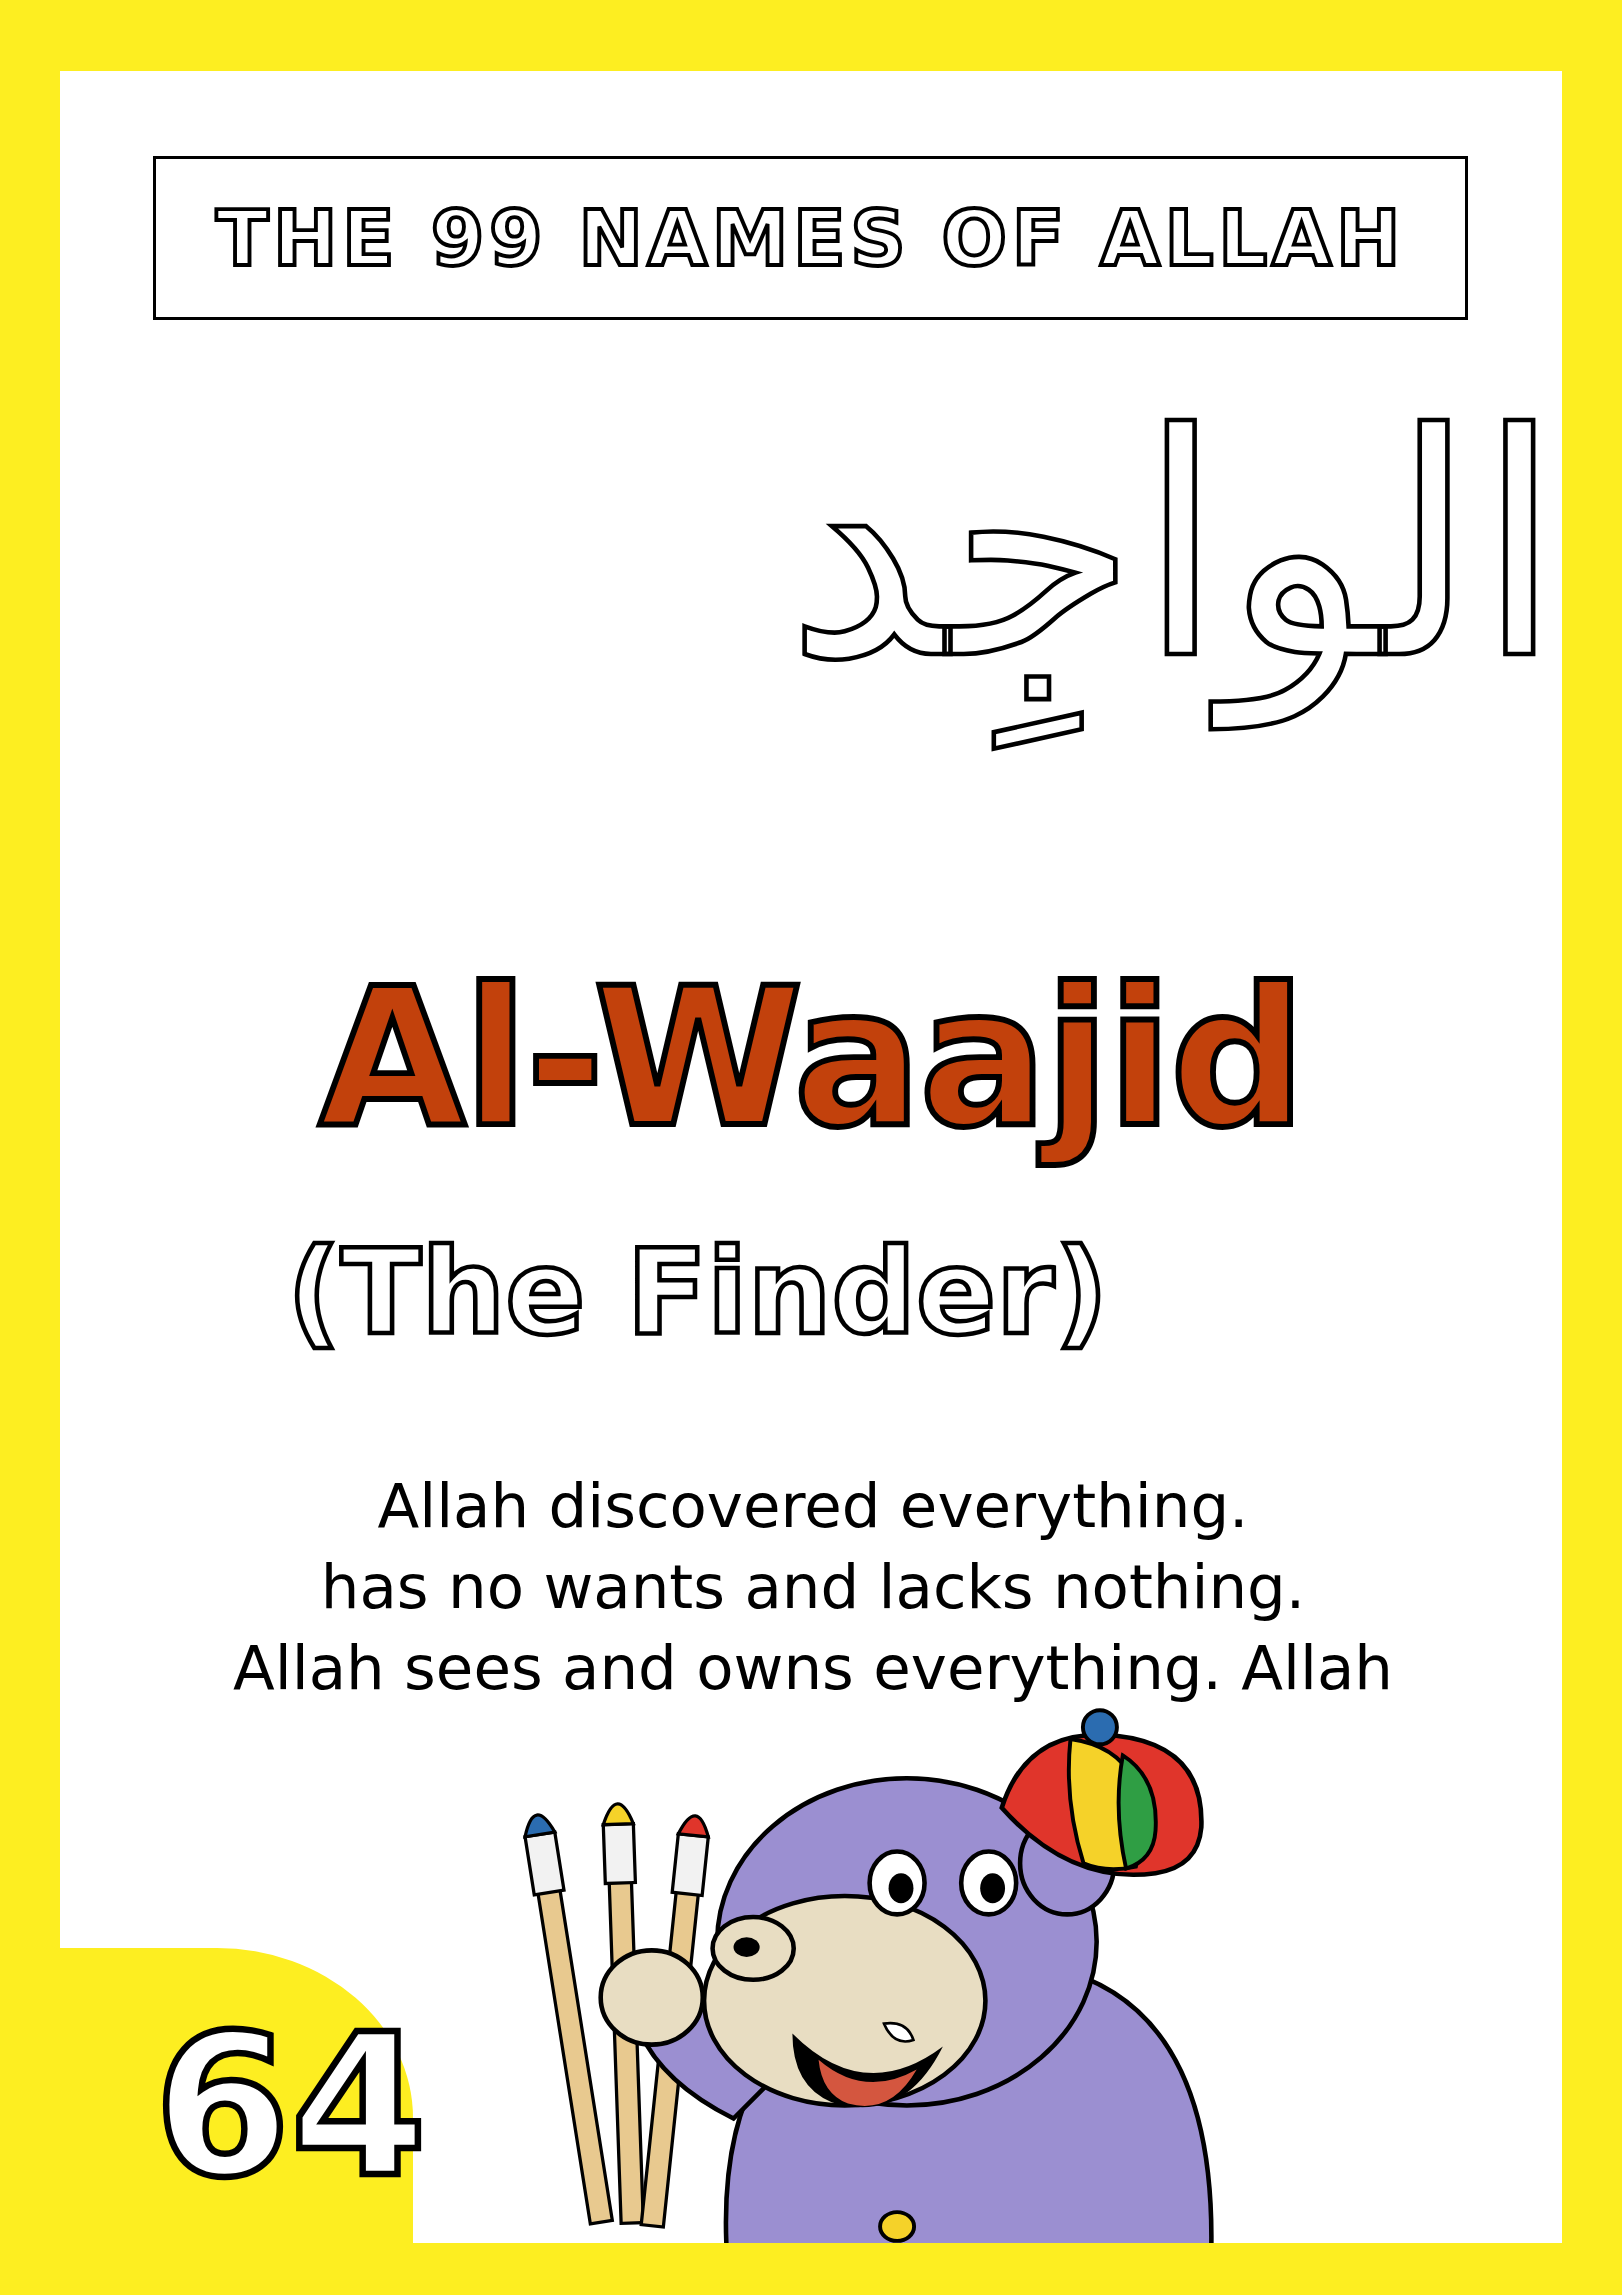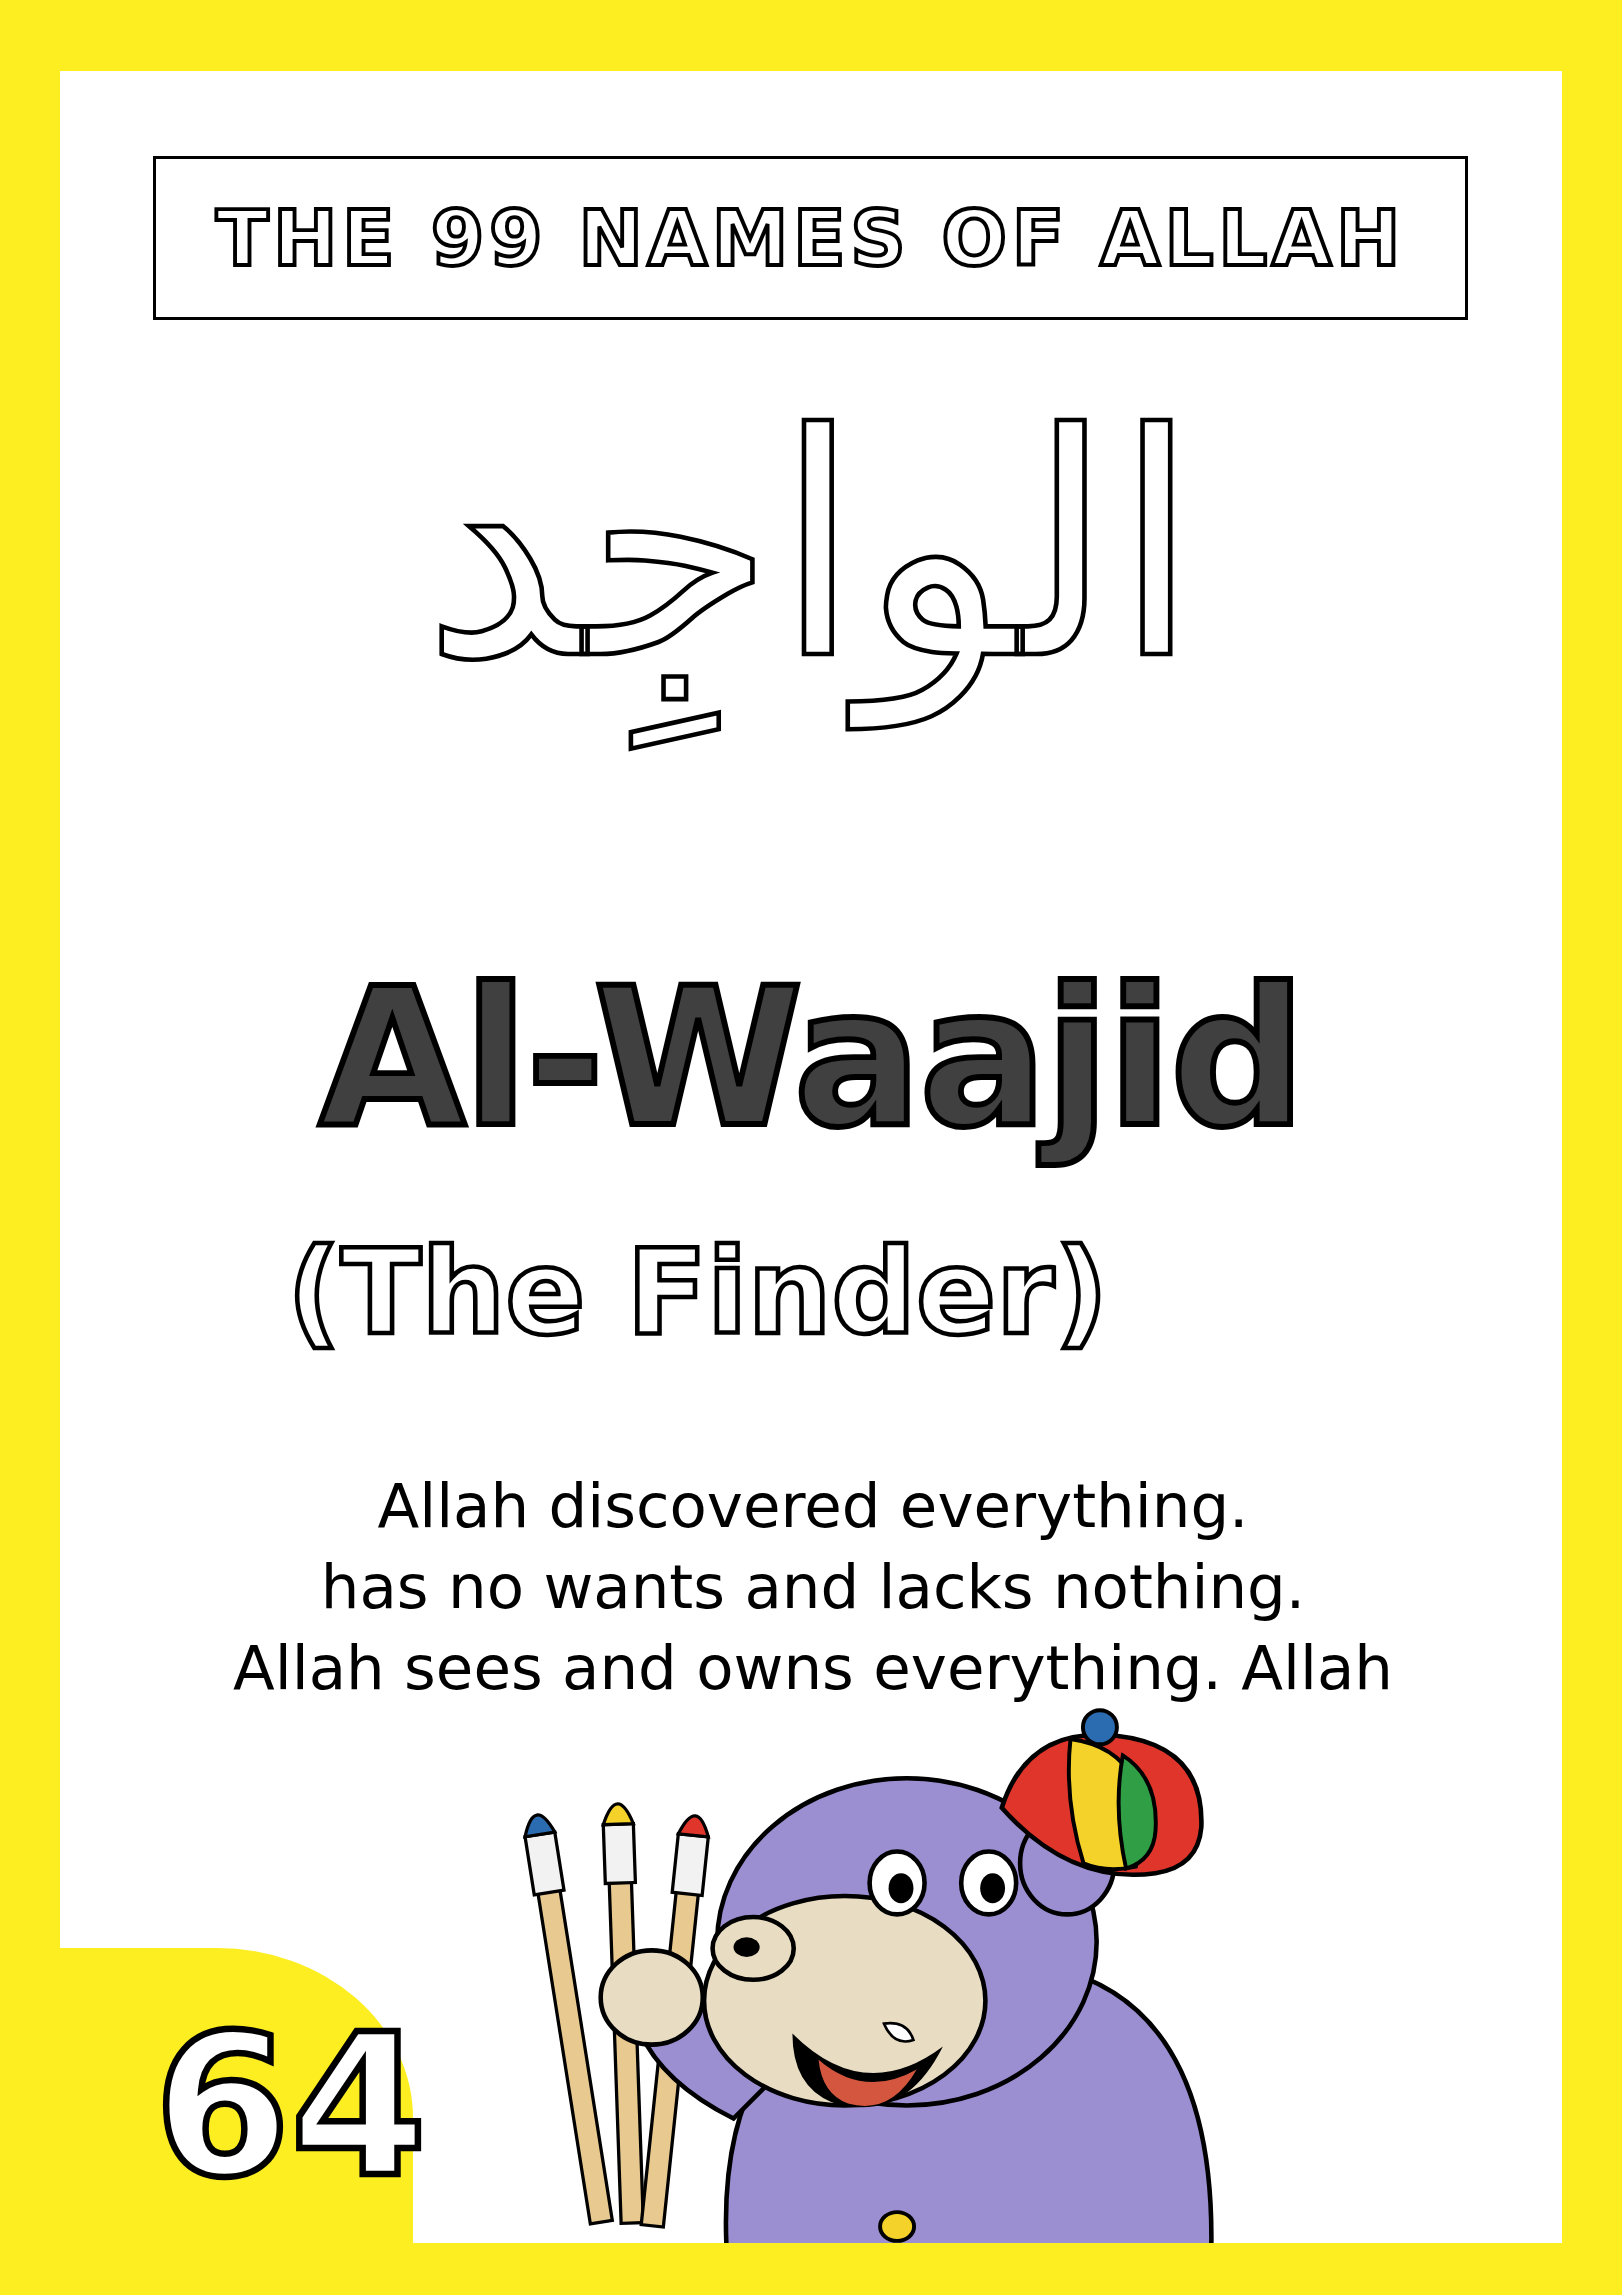--- a/index.html
+++ b/index.html
@@ -71,41 +71,41 @@
     text-align: center;
     white-space: nowrap;
   }
 
   
   .arabic {
     position: absolute;
     left: 0;
     top: 308px;
     width: 1502px;
-    text-align: center;
+    text-align: right;
     font-family: "DejaVu Sans", sans-serif;
     font-size: 308px;
     line-height: 1.1;
     direction: rtl;
     color: #ffffff;
     -webkit-text-stroke: 4.6px #000;
   }
 
   
   .translit {
     position: absolute;
     left: 0;
     top: 877px;
     width: 1502px;
     text-align: center;
     font-family: "DejaVu Sans", sans-serif;
     font-weight: bold;
     font-size: 190px;
     letter-spacing: -2.6px;
-    color: #404040;
+    color: #c2410c;
     -webkit-text-stroke: 5.9px #000;
   }
 
   .meaning {
     position: absolute;
     left: 0;
     top: 1152px;
     width: 1275px;
     text-align: center;
     font-family: "DejaVu Sans", sans-serif;

